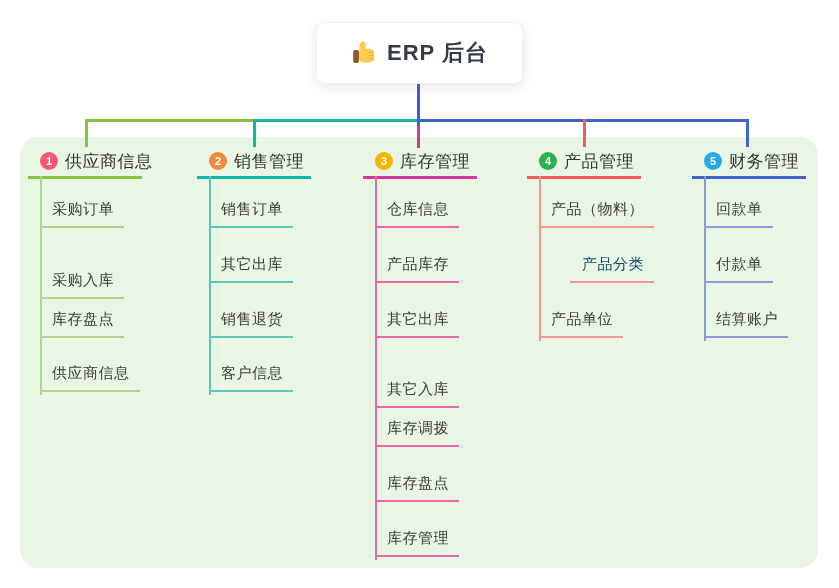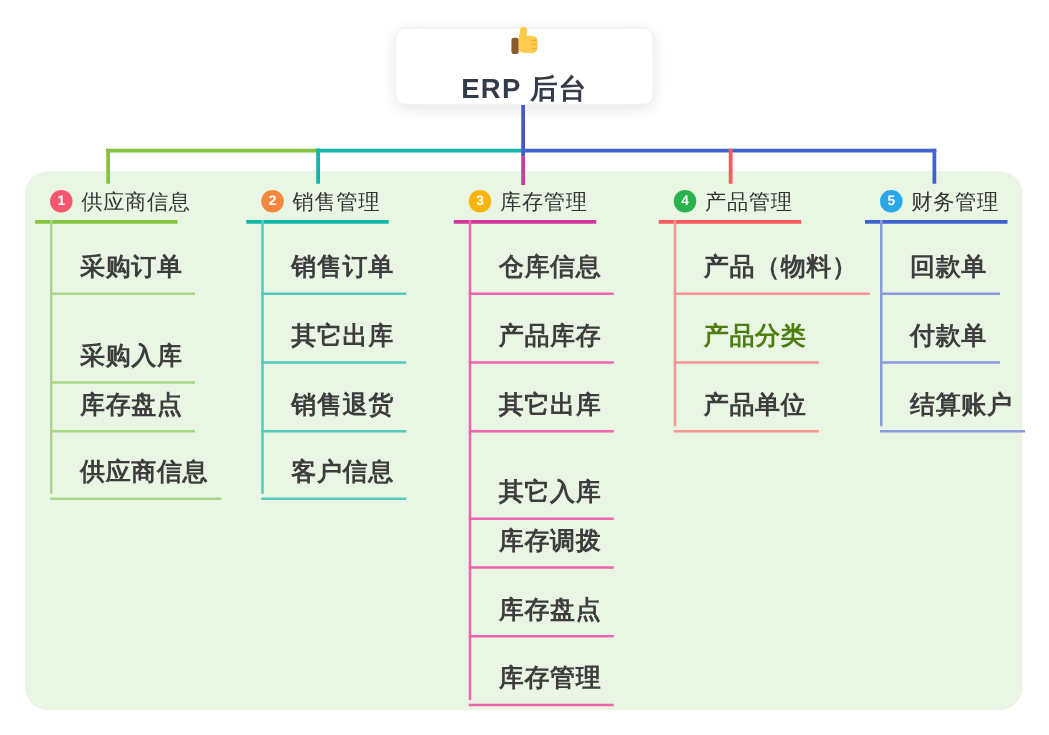--- a/index.html
+++ b/index.html
@@ -23,32 +23,32 @@
   .branch-title{
     position:absolute;height:28px;display:flex;align-items:center;gap:7px;
     padding-left:12px;box-sizing:border-box;cursor:pointer;white-space:nowrap;
   }
   .badge{
     width:18px;height:18px;border-radius:50%;color:#fff;font-size:11px;font-weight:bold;
     display:flex;align-items:center;justify-content:center;flex:0 0 auto;
   }
   .branch-title .t-label{font-size:17px;letter-spacing:0.5px;}
   .child-node{
-    position:absolute;width:max-content;font-size:20px;letter-spacing:0.5px;
-    padding:0 10px 7px 24px;cursor:pointer;white-space:nowrap;font-weight:bold;
+    position:absolute;width:max-content;font-size:15px;letter-spacing:0.5px;
+    padding:0 10px 7px 12px;cursor:pointer;white-space:nowrap;
   }
 </style>
 </head>
 <body>
 
 <div id="stage">
 
   <div id="panel" style="background: rgb(233, 246, 227);"></div>
 
-  <div id="root-card" style="background: rgb(255, 255, 255); flex-direction: column;">
+  <div id="root-card" style="background: rgb(255, 255, 255);">
     <span style="display:flex;">
       <svg width="26" height="26" viewBox="0 0 36 36" aria-hidden="true">
         <rect id="emoji-cuff" x="3" y="14" width="8" height="18" rx="2.5" fill="#8a5a2b"></rect>
         <rect id="emoji-thumb" x="12" y="2" width="8" height="16" rx="4" transform="rotate(8 16 10)" fill="#fdcb4d"></rect>
         <rect id="emoji-hand" x="11" y="12" width="21" height="19" rx="6" fill="#fdcb4d"></rect>
         <g id="emoji-fingers" stroke-width="1.2" fill="none" stroke="#e3a93a">
           <line x1="31" y1="17" x2="25" y2="17"></line>
           <line x1="31" y1="21.5" x2="25" y2="21.5"></line>
           <line x1="31" y1="26" x2="25" y2="26"></line>
         </g>
@@ -100,21 +100,21 @@
       <div class="child-node" style="left: 375px; top: 474px; border-bottom: 2px solid rgb(239, 100, 174); color: rgb(61, 61, 61);"><span>库存盘点</span></div>
       <div class="child-node" style="left: 375px; top: 529px; border-bottom: 2px solid rgb(239, 100, 174); color: rgb(61, 61, 61);"><span>库存管理</span></div>
       <div style="position: absolute; left: 583px; top: 119px; width: 3px; height: 28px; background: rgb(244, 91, 91);"></div>
       <div class="branch-title" style="left: 527px; top: 147px; width: 114px;">
         <span class="badge" style="background: rgb(43, 177, 77);">4</span>
         <span class="t-label" style="color: rgb(51, 51, 51);">产品管理</span>
       </div>
       <div style="position: absolute; left: 527px; top: 176px; width: 114px; height: 3px; background: rgb(244, 91, 91);"></div>
       <div style="position: absolute; left: 539px; top: 176px; width: 2px; height: 165px; background: rgb(247, 149, 149);"></div>
       <div class="child-node" style="left: 539px; top: 200px; border-bottom: 2px solid rgb(247, 149, 149); color: rgb(61, 61, 61);"><span>产品（物料）</span></div>
-      <div class="child-node" style="left: 539px; top: 255px; border-bottom: 2px solid rgb(247, 149, 149); color: #4d7c0f;"><span>产品分类</span></div>
+      <div class="child-node" style="left: 570px; top: 255px; border-bottom: 2px solid rgb(247, 149, 149); color: #0c4a6e;"><span>产品分类</span></div>
       <div class="child-node" style="left: 539px; top: 310px; border-bottom: 2px solid rgb(247, 149, 149); color: rgb(61, 61, 61);"><span>产品单位</span></div>
       <div style="position: absolute; left: 746px; top: 119px; width: 3px; height: 28px; background: rgb(64, 100, 207);"></div>
       <div class="branch-title" style="left: 692px; top: 147px; width: 114px;">
         <span class="badge" style="background: rgb(40, 167, 233);">5</span>
         <span class="t-label" style="color: rgb(51, 51, 51);">财务管理</span>
       </div>
       <div style="position: absolute; left: 692px; top: 176px; width: 114px; height: 3px; background: rgb(64, 100, 207);"></div>
       <div style="position: absolute; left: 704px; top: 176px; width: 2px; height: 165px; background: rgb(138, 155, 220);"></div>
       <div class="child-node" style="left: 704px; top: 200px; border-bottom: 2px solid rgb(138, 155, 220); color: rgb(61, 61, 61);"><span>回款单</span></div>
       <div class="child-node" style="left: 704px; top: 255px; border-bottom: 2px solid rgb(138, 155, 220); color: rgb(61, 61, 61);"><span>付款单</span></div>

